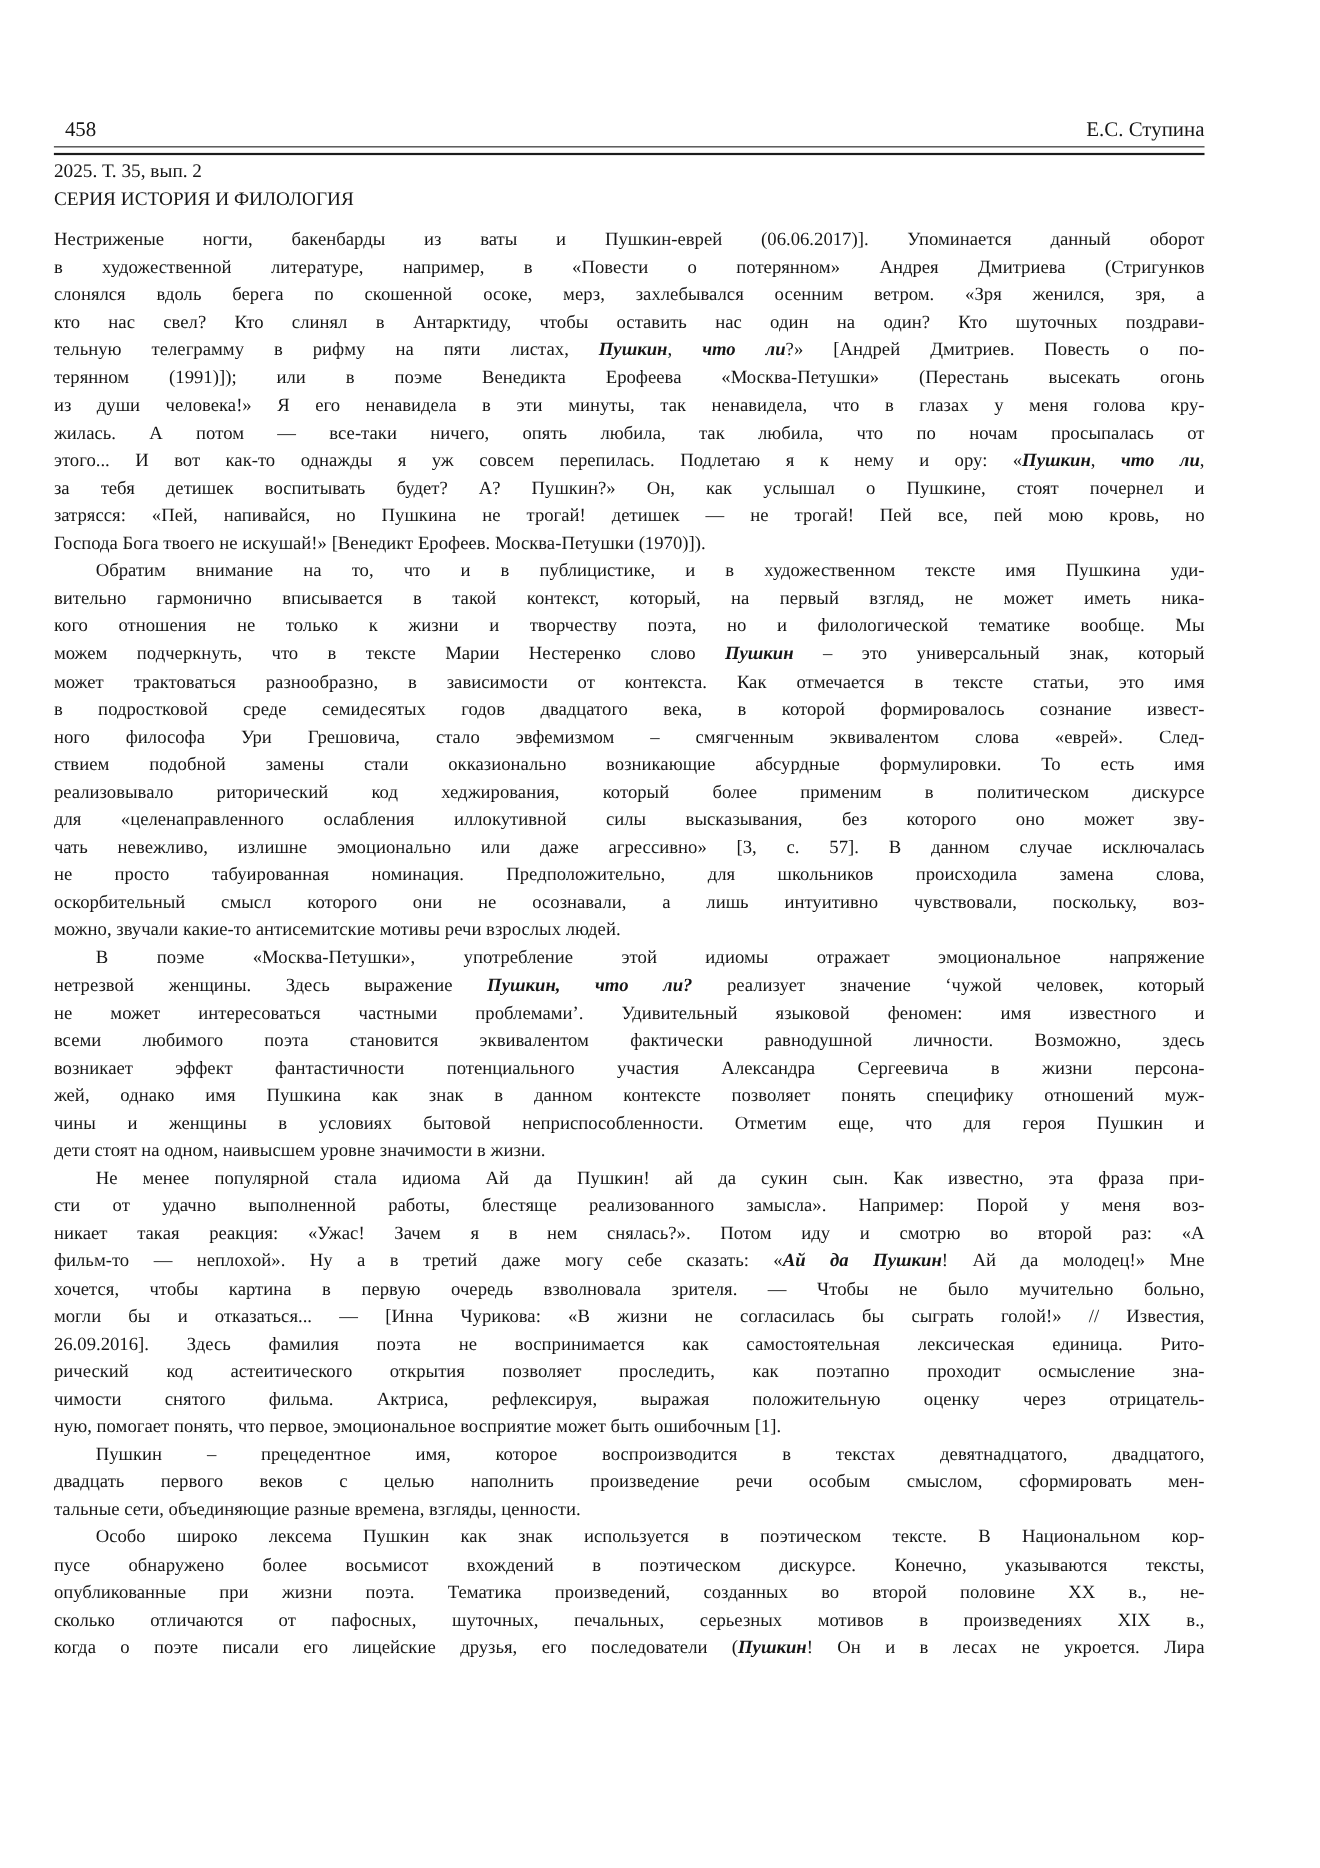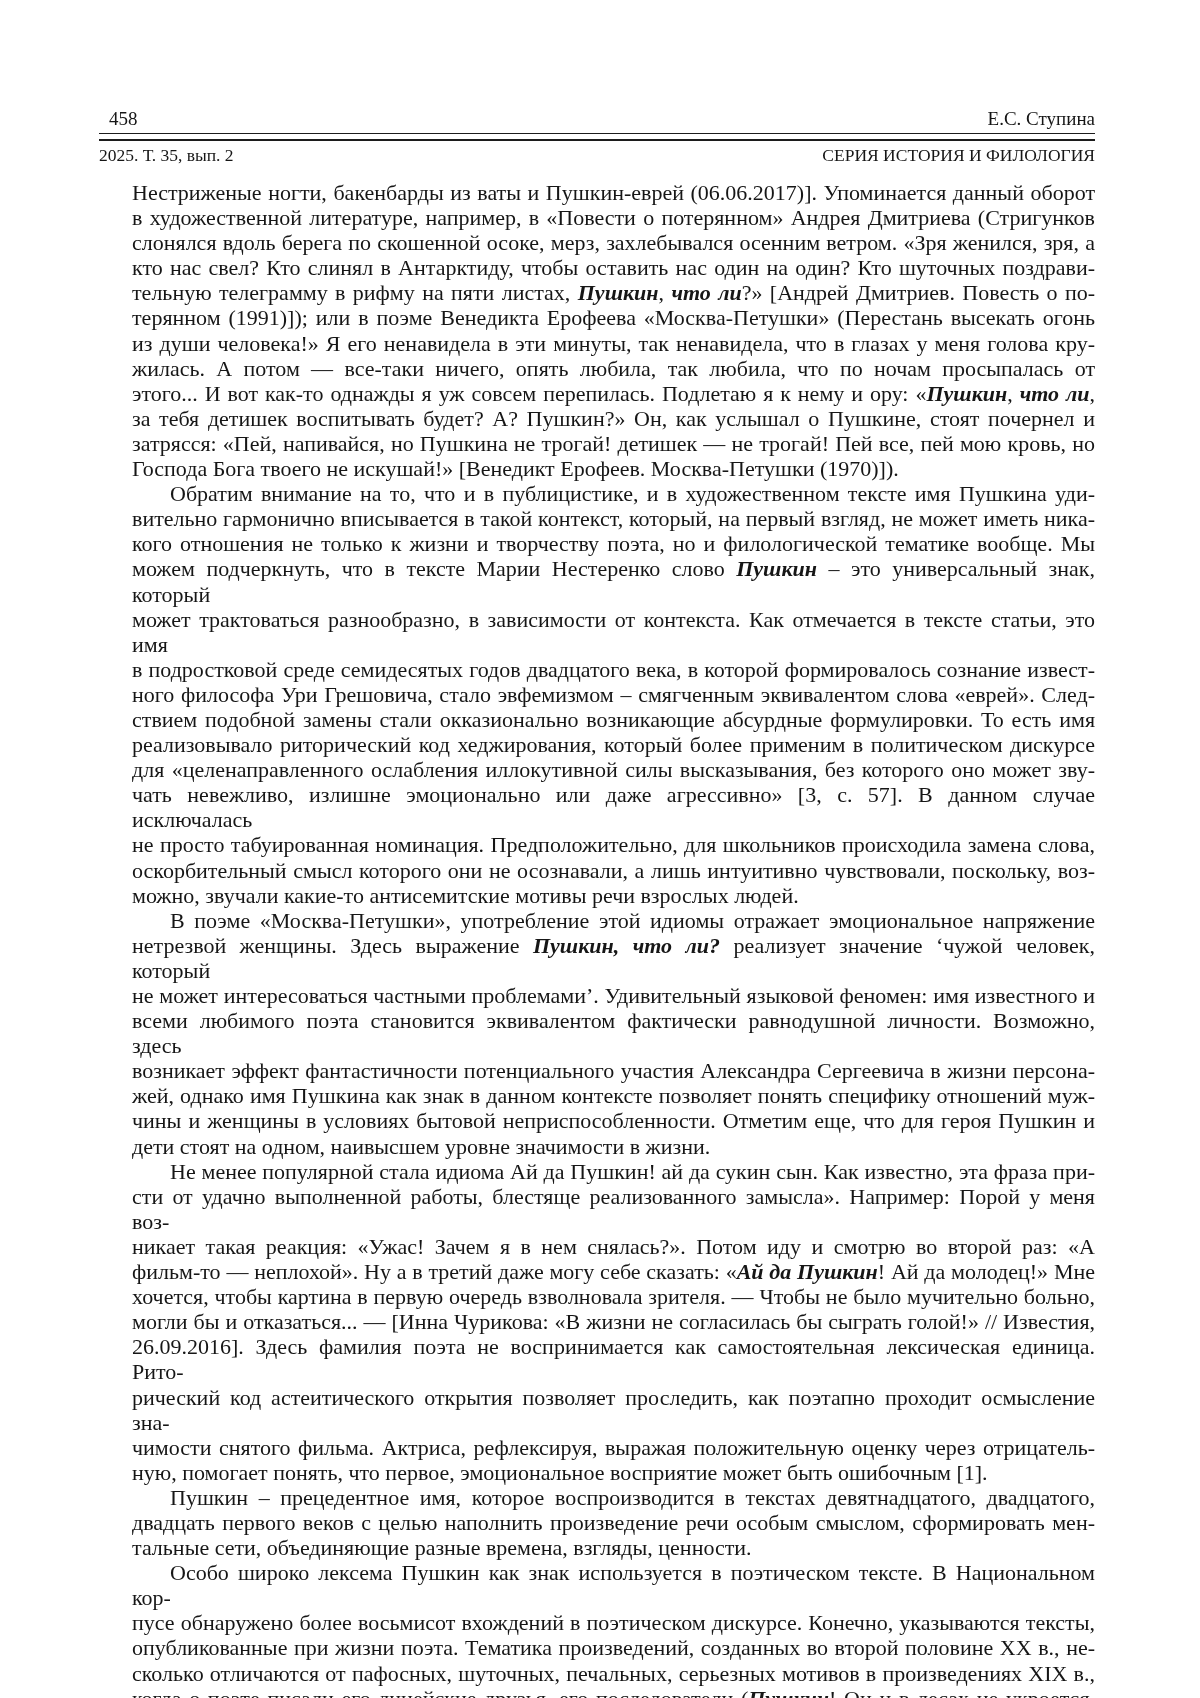--- a/index.html
+++ b/index.html
@@ -11,21 +11,21 @@
     width: 1200px;
     height: 1698px;
     font-family: "Liberation Serif", "DejaVu Serif", serif;
     color: #161616;
     overflow: hidden;
   }
   .page {
     box-sizing: border-box;
     width: 1200px;
     height: 1698px;
-    padding: 106px 105px 0 99px;
+    padding: 106px 105px 0 49px;
   }
   
   .head-row1 {
     position: relative;
     height: 26px;
     font-size: 19px;
     line-height: 26px;
   }
   .head-page-num {
     position: absolute;
@@ -44,32 +44,32 @@
     border-bottom: 2px solid #1c1c1c;
     height: 0;
     margin-top: 5px;
   }
   .head-row2 {
     display: flex;
     justify-content: space-between;
     font-size: 17.5px;
     line-height: 25px;
     margin-top: 2px;
+    flex-direction: column;
   }
   
   .article {
     margin-top: 12px;
   }
   .line {
-    font-size: 22px;
+    font-size: 17px;
     line-height: 25.1px;
     text-align: justify;
     text-align-last: justify;
     white-space: normal;
-    margin-left: 33px;
   }
   .line.last {
     text-align-last: left;
   }
   .line.indent {
     text-indent: 38px;
   }
   .s-r { font-style: normal; font-weight: normal; }
   .s-i { font-weight: normal; }
   .s-bi { font-style: italic; font-weight: bold; }

